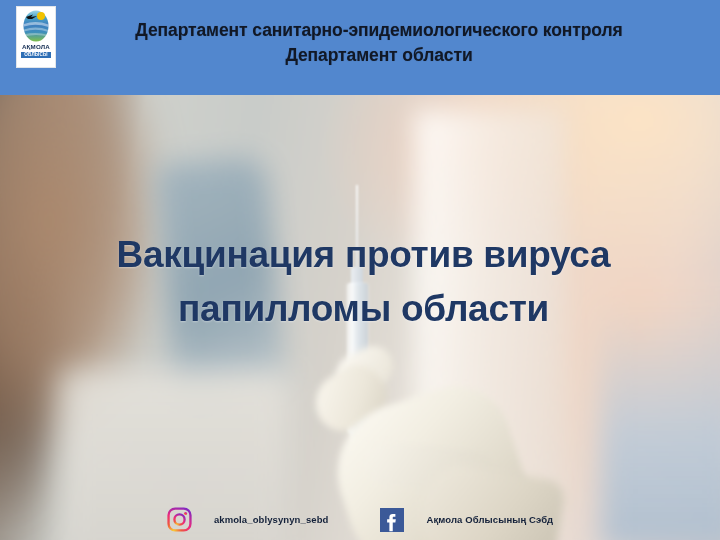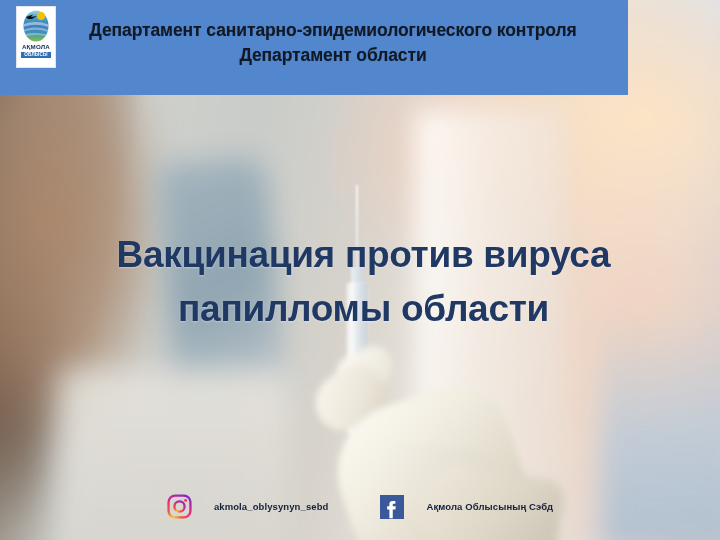--- a/index.html
+++ b/index.html
@@ -236,21 +236,21 @@
     inset: 0;
     backdrop-filter: blur(1.2px);
     pointer-events: none;
   }
 
   
   .header {
     position: absolute;
     left: 0;
     top: 0;
-    width: 628px;
+    width: 720px;
     height: 95px;
     background: #5287ce;
     box-sizing: border-box;
     display: flex;
     align-items: flex-start;
     z-index: 5;
   }
   .header-title {
     flex: 1;
     padding: 18px 24px 0 6px;
@@ -316,21 +316,21 @@
     letter-spacing: -0.3px;
     z-index: 4;
     text-shadow: 0 1px 2px rgba(255,255,255,.35);
   }
   .main-title .tline { display: block; margin-left: 7px; }
 
   
   .footer {
     position: absolute;
     left: 0;
-    bottom: 21px;
+    bottom: 8px;
     width: 720px;
     display: flex;
     align-items: center;
     justify-content: center;
     z-index: 6;
   }
   .social {
     display: flex;
     align-items: center;
   }

